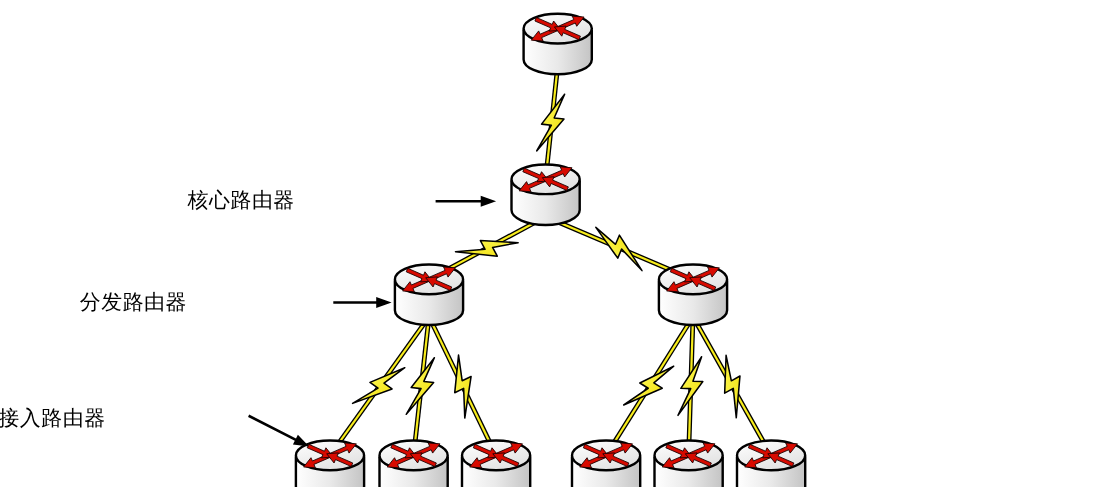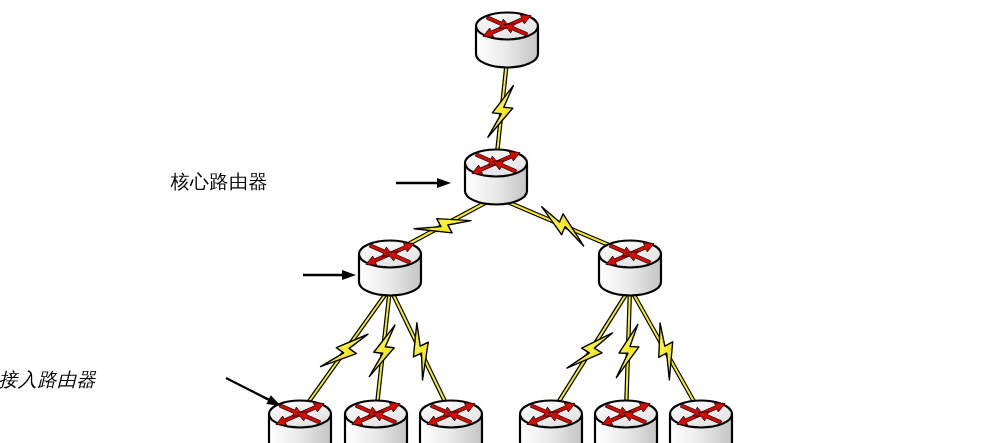--- a/index.html
+++ b/index.html
@@ -195,16 +195,19 @@
           </g>
         </g>
         <polygon points="396.0,184.2 437.0,184.2 437.0,188.0 451.0,183.0 437.0,178.0 437.0,181.8 396.0,181.8" fill="#000000"></polygon>
         <polygon points="303.0,276.2 342.0,276.2 342.0,280.0 356.0,275.0 342.0,270.0 342.0,273.8 303.0,273.8" fill="#000000"></polygon>
         <polygon points="225.5,379.1 268.0,400.7 266.3,404.1 281.0,406.0 270.8,395.2 269.1,398.6 226.5,376.9" fill="#000000"></polygon>
       </svg></div>
 
   <div class="node-label" style="right: 610px; top: 183px; color: rgb(0, 0, 0);">
     <span>核心路由器</span>
   </div>
-  <div class="node-label" style="right: 782px; top: 381px; color: rgb(0, 0, 0); font-style: italic;">
+  <div class="node-label" style="right: 708px; top: 275px; color: rgb(0, 0, 0);">
+    <span>分发路由器</span>
+  </div>
+  <div class="node-label" style="right: 782px; top: 381px; color: rgb(0, 0, 0);">
     <span>接入路由器</span>
   </div>
 </div>
 
 </body></html>

